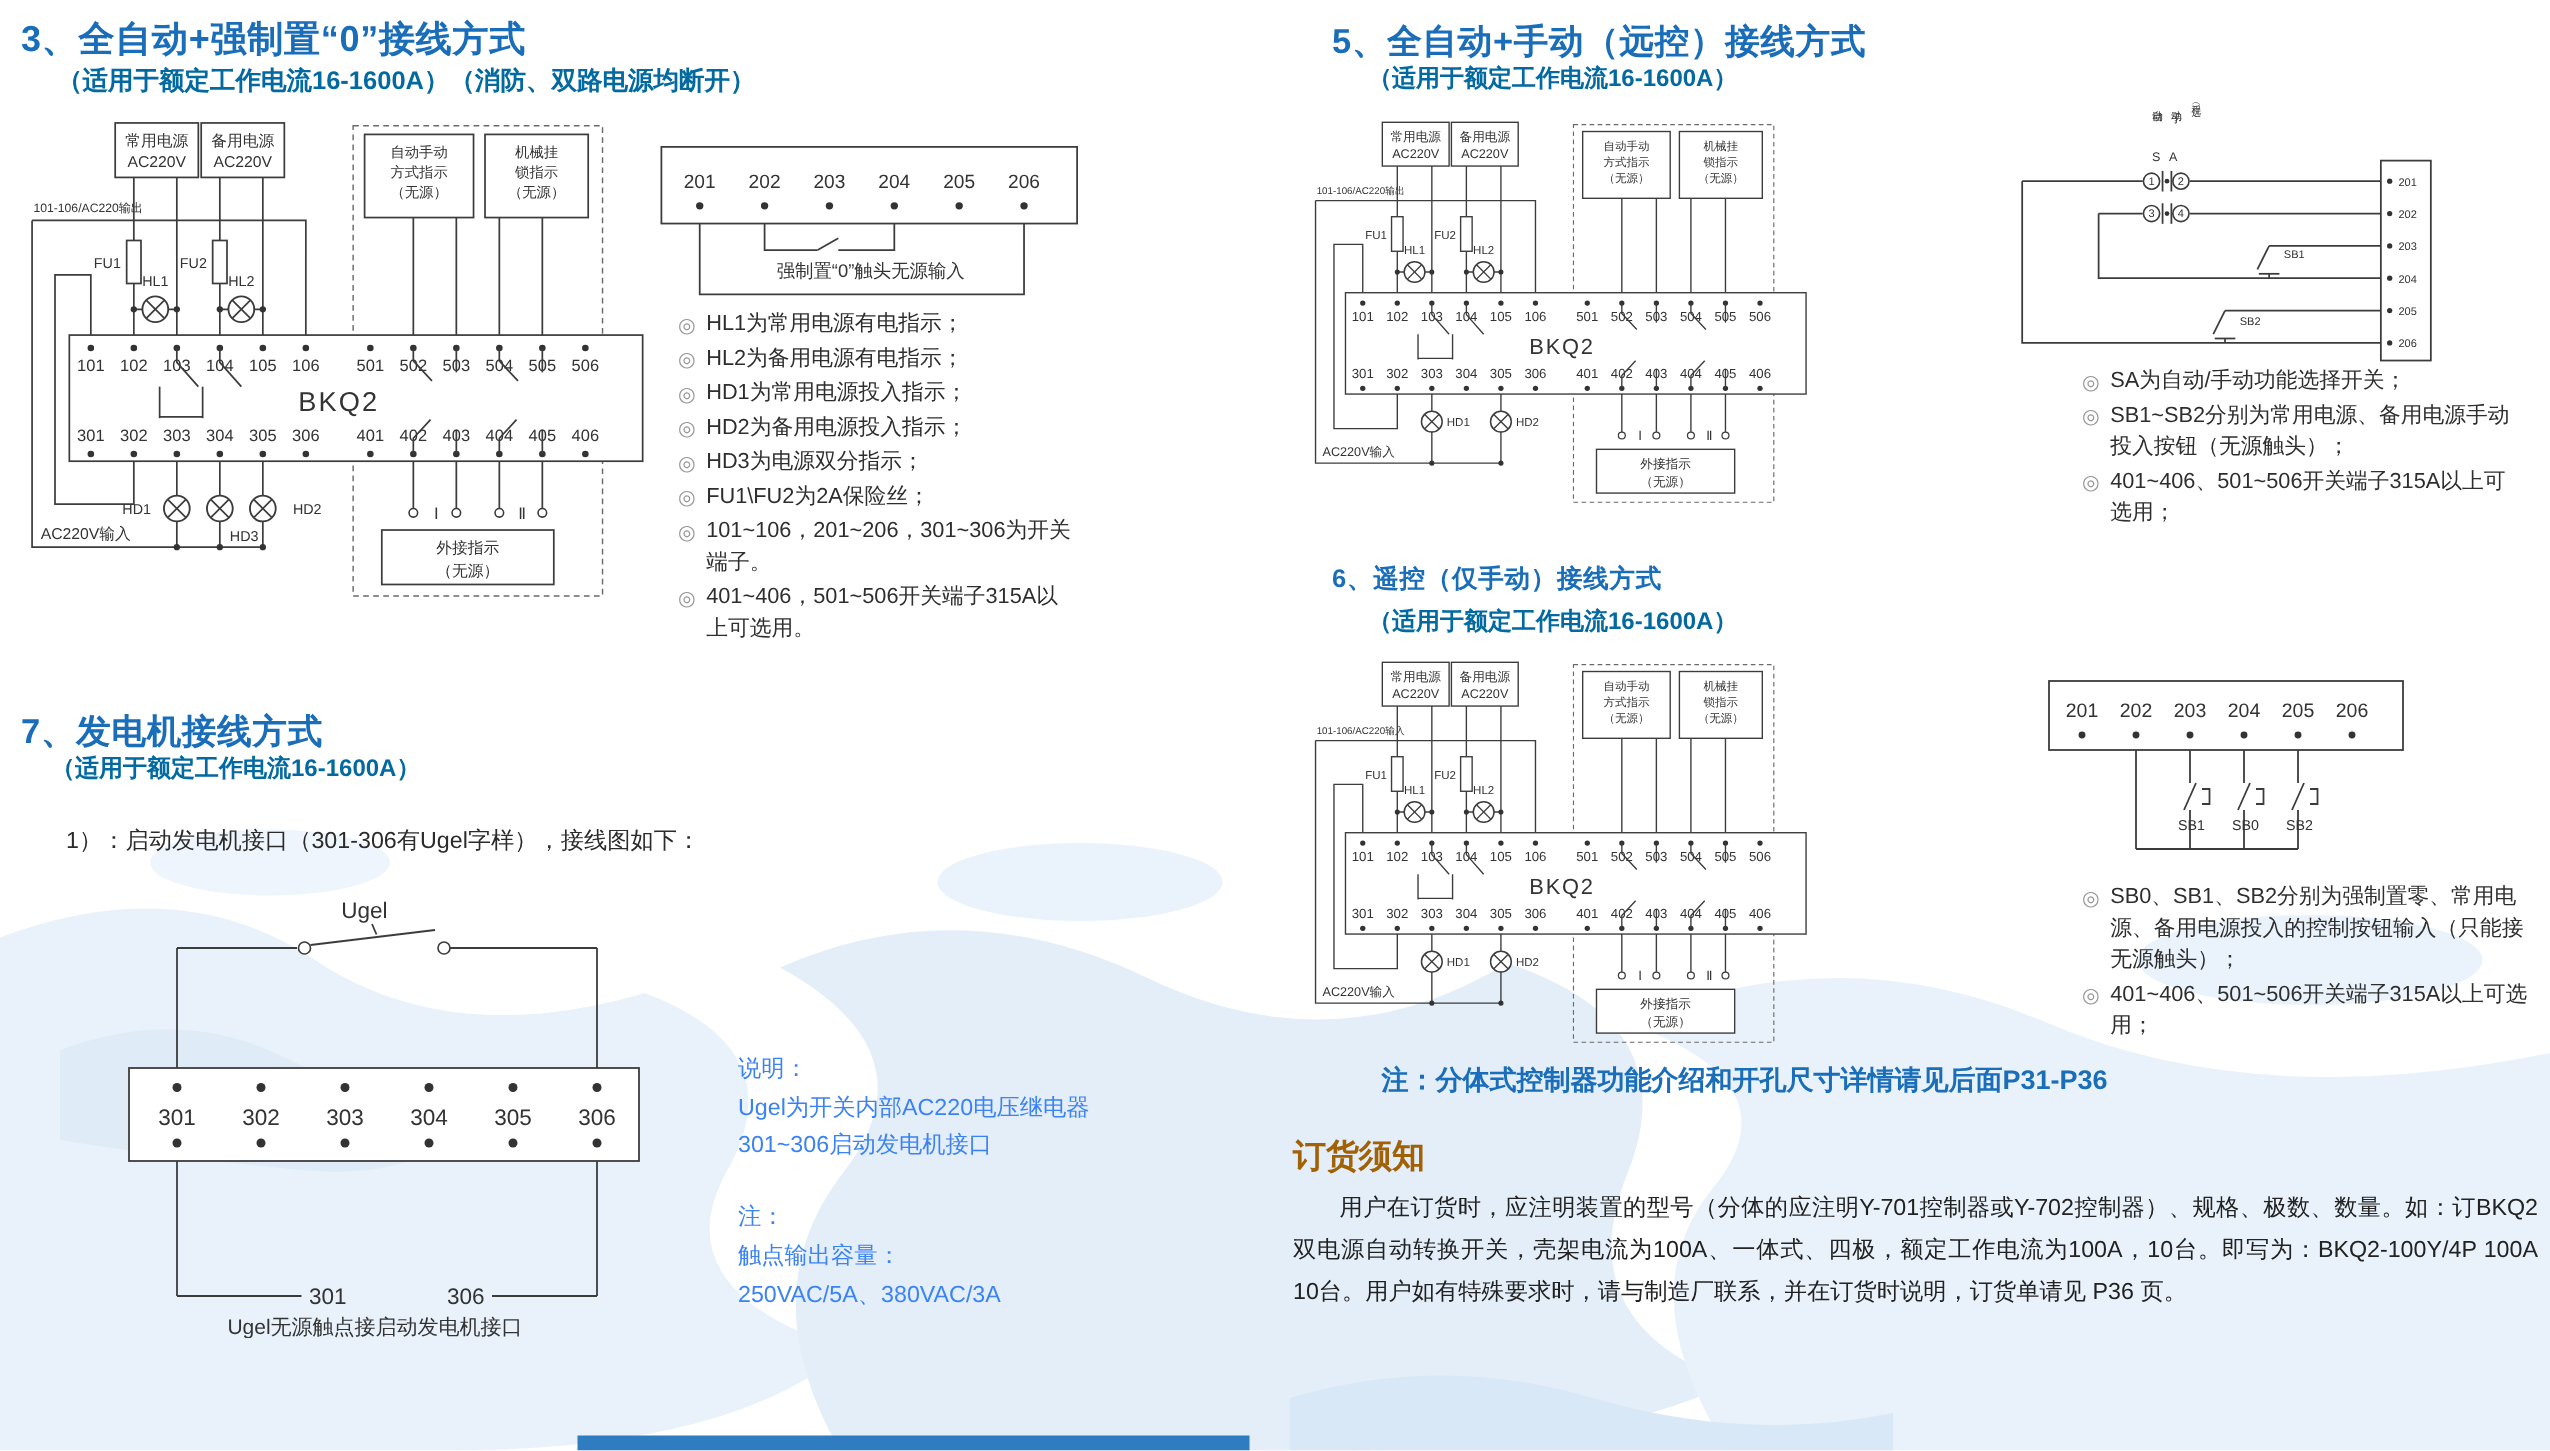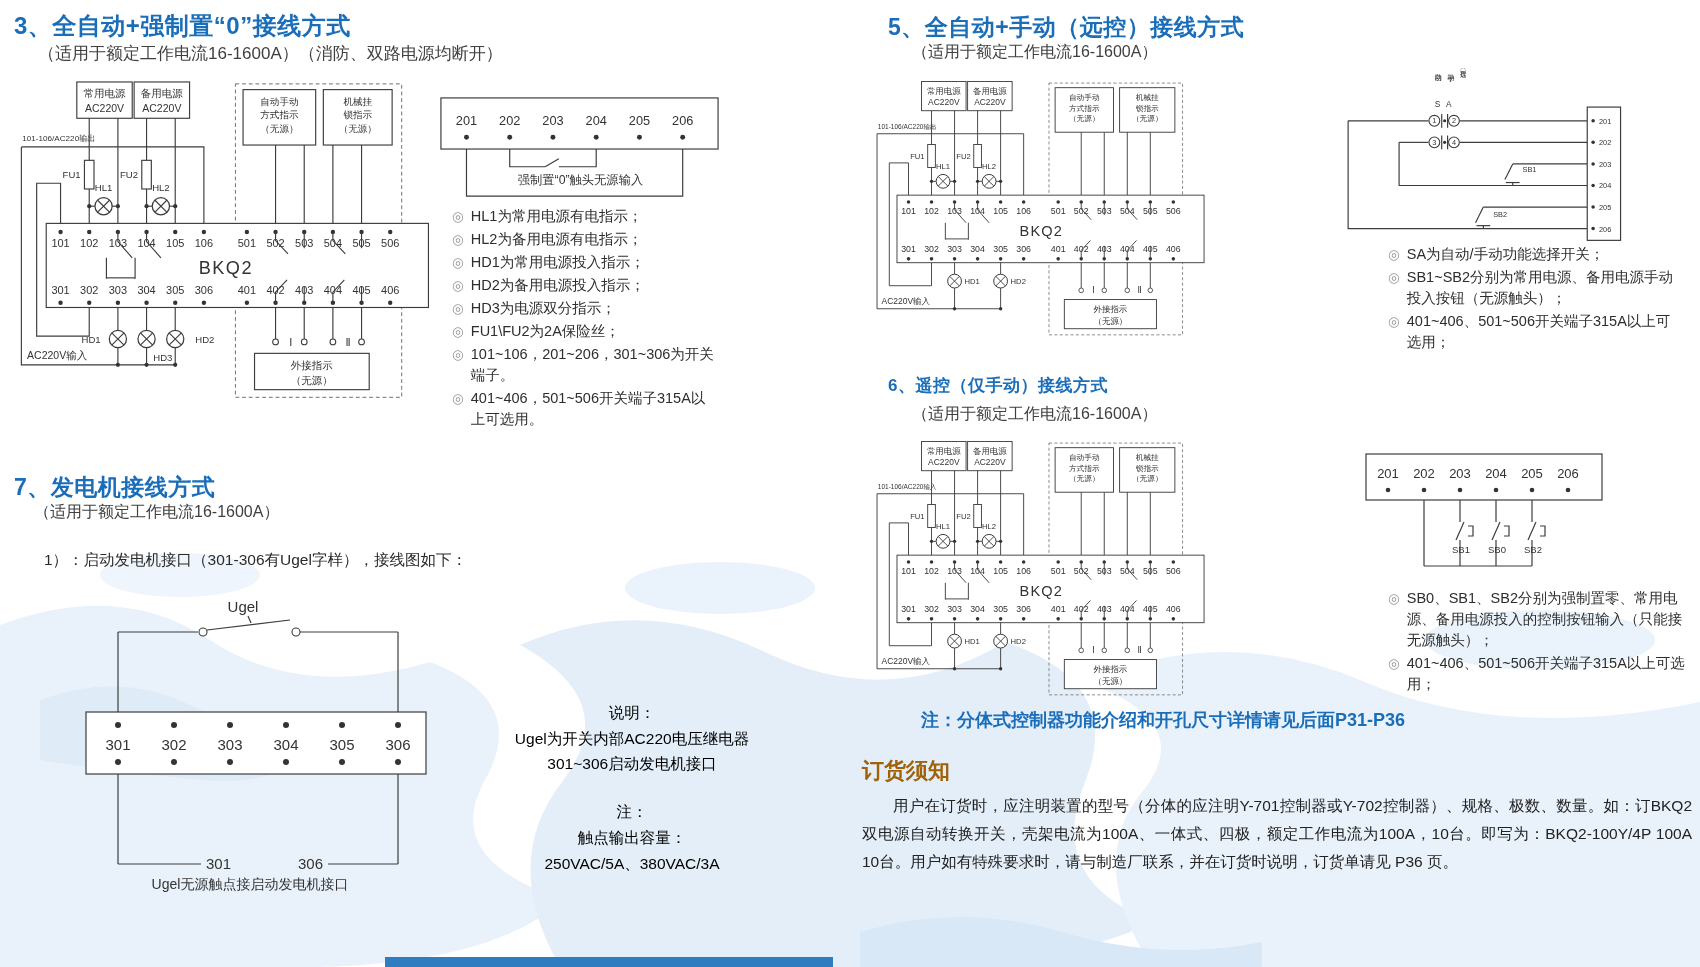--- a/index.html
+++ b/index.html
@@ -3,25 +3,25 @@
 <meta charset="utf-8">
 <style>
   html,body{margin:0;padding:0;}
   body{
     width:1700px;height:967px;position:relative;overflow:hidden;background:#ffffff;
     font-family:"Liberation Sans","DejaVu Sans",sans-serif;color:#2e2e2e;
   }
   .abs{position:absolute;z-index:1;}
   #watermark{position:absolute;left:0;top:0;z-index:0;}
   .sec-title{color:#1a6db9;font-weight:700;letter-spacing:0.5px;white-space:nowrap;}
-  .sec-sub{color:#404040;font-weight:400;white-space:nowrap;text-align:center;}
+  .sec-sub{color:#0369a1;font-weight:700;white-space:nowrap;text-align:center;}
   .body-text{font-size:15.5px;color:#2b2b2b;white-space:nowrap;}
   .bullets .bullet{display:flex;gap:7px;margin-bottom:2px;font-size:14.5px;line-height:1.45;color:#2e2e2e;}
   .bullets .mk{color:#979797;flex:0 0 auto;font-size:13.5px;padding-top:1px;}
-  .noteblock .ln{font-size:15.5px;line-height:1.66;color:#000000;white-space:nowrap;text-align:center;}
+  .noteblock .ln{font-size:15.5px;line-height:1.66;color:#3b82f6;white-space:nowrap;}
   .blue-note{color:#1a6db9;font-weight:600;font-size:18px;white-space:nowrap;margin-left:47px;}
   .order-title{color:#a16207;font-weight:700;font-size:22px;}
   .order-body{font-size:15.5px;line-height:1.8;text-align:justify;text-indent:2em;color:#222;}
   
   svg text{fill:#333;}
   .wire{fill:none;stroke:#3c3c3c;stroke-width:1.2px;}
   .box{fill:#fff;stroke:#3c3c3c;stroke-width:1.2px;}
   .dash{fill:none;stroke:#6a6a6a;stroke-width:1px;stroke-dasharray:4 3;}
   .dots circle{fill:#333;}
   .oc{fill:#fff;stroke:#3c3c3c;stroke-width:1.1px;}

